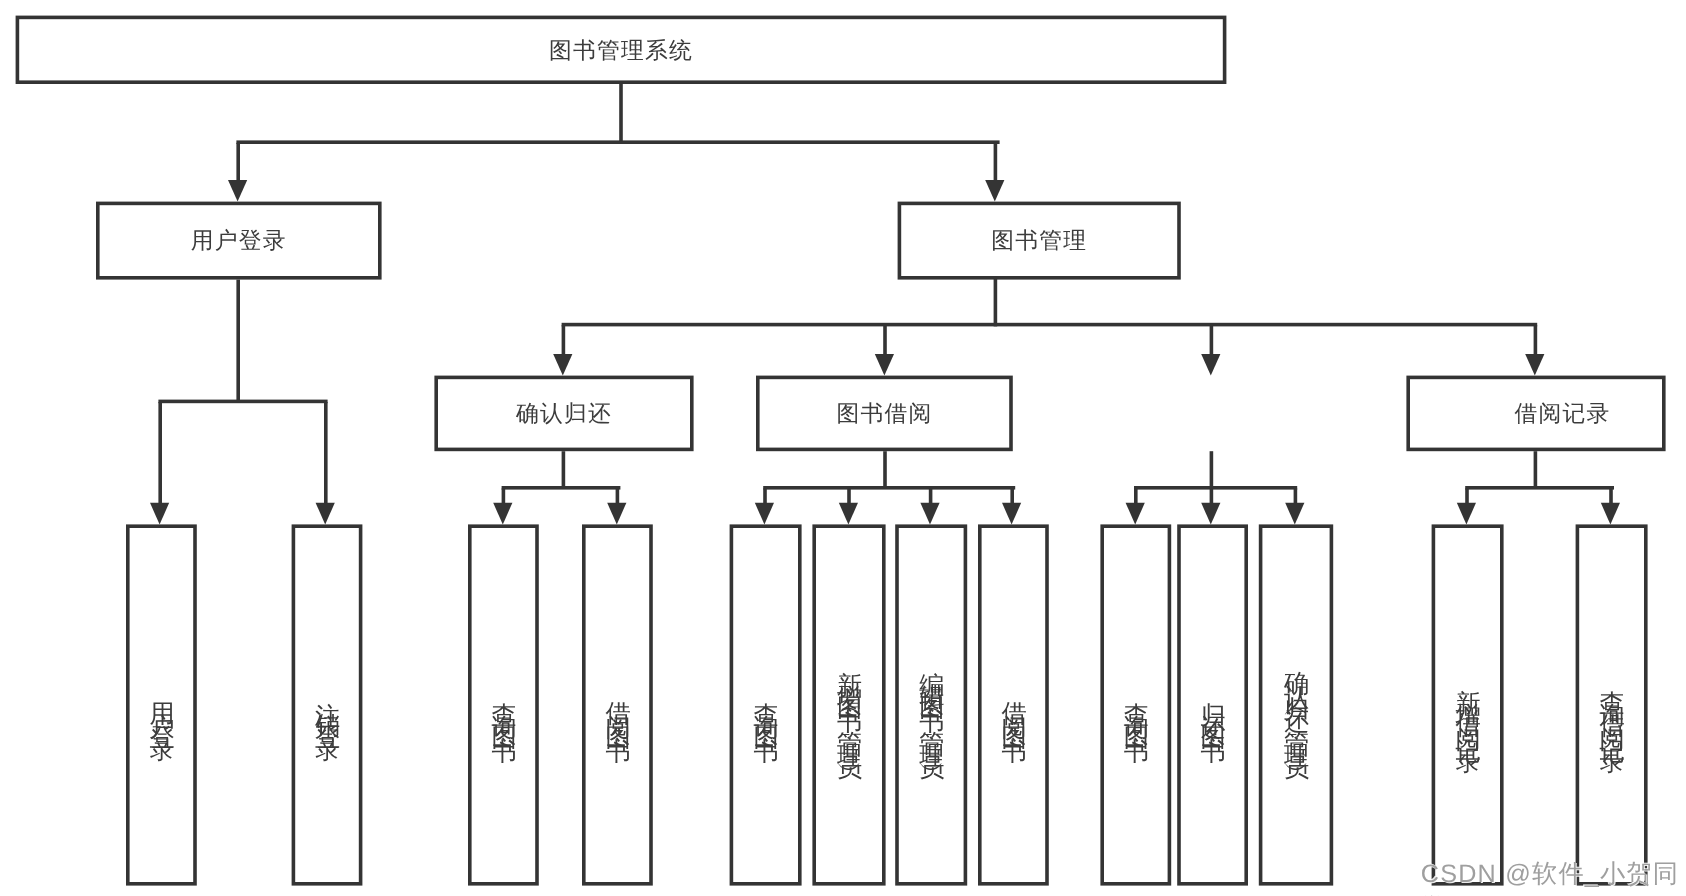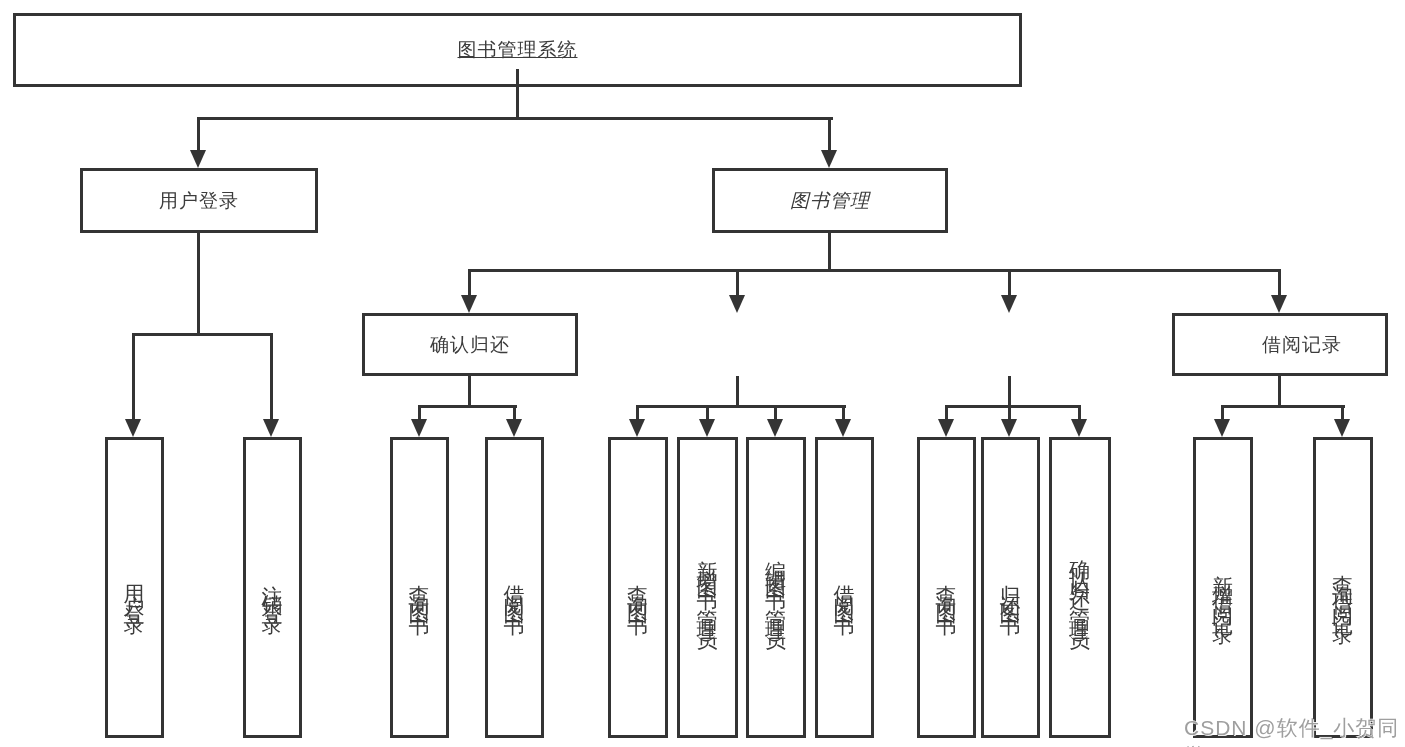--- a/index.html
+++ b/index.html
@@ -35,33 +35,36 @@
     position:absolute;left:1184px;top:714px;z-index:5;
     font-size:21px;color:#9f9f9f;letter-spacing:1px;
     text-shadow:1px 1px 0 rgba(255,255,255,.9),-1px -1px 0 rgba(255,255,255,.9);
   }
 </style>
 </head>
 <body>
 
 <div class="canvas">
 
-  <div class="box hbox" style="left:13px;top:13px;width:1009px;height:74px;text-decoration:underline;">
+  <div class="box hbox" style="left:13px;top:13px;width:1009px;height:57px;">
     <span>图书管理系统</span>
   </div>
 
   <div class="box hbox" style="left:80px;top:168px;width:238px;height:65px;">
     <span>用户登录</span>
   </div>
-  <div class="box hbox" style="left:712px;top:168px;width:236px;height:65px;font-style:italic;">
+  <div class="box hbox" style="left:748px;top:168px;width:236px;height:65px;">
     <span>图书管理</span>
   </div>
 
   <div class="box hbox" style="left:362px;top:313px;width:216px;height:63px;">
     <span>确认归还</span>
+  </div>
+  <div class="box hbox" style="left:630px;top:313px;width:214px;height:63px;">
+    <span>图书借阅</span>
   </div>
   <div class="box hbox" style="left:1172px;top:313px;width:216px;height:63px;padding-left:44px;">
     <span>借阅记录</span>
   </div>
 
   <div class="box vbox" style="left:105px;top:437px;width:59px;height:301px;">
     <span>用户登录</span>
   </div>
   <div class="box vbox" style="left:243px;top:437px;width:59px;height:301px;">
     <span>注销登录</span>

